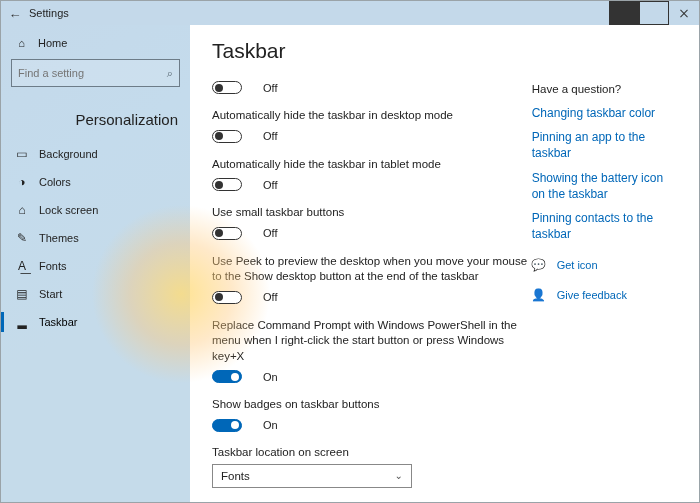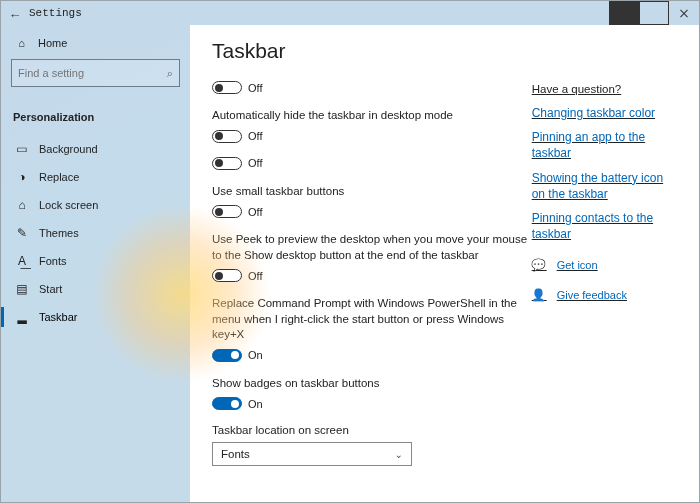--- a/index.html
+++ b/index.html
@@ -1,52 +1,52 @@
 <!DOCTYPE html>
 <html><head>
 <meta charset="utf-8">
 <style>
   * { box-sizing: border-box; margin: 0; padding: 0; font-family: "Segoe UI", Tahoma, sans-serif; }
   body { width: 700px; height: 503px; overflow: hidden; background: #fff; border: 1px solid #9aa3a8; font-size: 11px; color: #222; }
   .titlebar { height: 24px; display: flex; align-items: center; background: #c4d9ea; }
   .titlebar .back { width: 28px; text-align: center; font-size: 13px; color: #333; }
-  .titlebar .title { font-size: 11px; color: #222; font-family: Liberation Mono, monospace; }
+  .titlebar .title { font-size: 11px; color: #222; }
   .titlebar .winctrl { margin-left: auto; display: flex; }
   .titlebar .winctrl div { width: 30px; height: 24px; display: flex; align-items: center; justify-content: center; font-size: 11px; color: #333; }
   .winctrl .close-x::before,.winctrl .close-x::after{content:"";position:absolute;width:10px;height:1px;background:#333;}
   .winctrl .close-x{position:relative;}
   .winctrl .close-x::before{transform:rotate(45deg);}
   .winctrl .close-x::after{transform:rotate(-45deg);}
   .winctrl .sq{width:8px;height:8px;border:1px solid #333;}
   .winctrl .min{width:9px;height:1px;background:#333;}
 
   .app { display: flex; height: calc(503px - 24px); }
   .sidebar { width: 189px; background: linear-gradient(150deg,#c4d9ea 0%, #c4dbec 30%, #c5dbea 60%, #c5dbea 100%); position: relative; }
   .orb { position:absolute; bottom:120px; left:90px; width:180px; height:180px; border-radius:50%;
          background: radial-gradient(circle at 50% 50%, rgba(255,220,120,0.8), rgba(255,200,120,0.4) 40%, rgba(255,200,120,0) 70%);
          pointer-events:none;}
   .side-inner{ position:relative; z-index:1; padding: 8px 10px 0 10px; }
   .home-row { display:flex; align-items:center; gap:10px; padding:4px 4px 10px 4px; font-size:11px; color:#222; }
   .home-row .ic{width:13px;text-align:center;}
   .search { display:flex; align-items:center; border:1px solid #6d7c88; background:rgba(255,255,255,0.15); height:28px; padding:4px 6px; margin-bottom:20px;}
   .search input{ flex:1; border:none; background:transparent; outline:none; font-size:11px; color:#5b6b76;}
   .search .sic{ font-size:11px; color:#5b6b76;}
-  .cat { font-weight:700; font-size:11px; padding: 4px 2px 12px 2px; }
+  .cat { font-weight:400; font-size:15px; padding: 4px 2px 12px 2px; text-align: right; }
   .nav-item{ display:flex; align-items:center; gap:10px; height:28px; padding-left:4px; font-size:11px; color:#222; position:relative;}
   .nav-item .ic{width:14px; text-align:center; font-size:12px; color:#222;}
   .nav-item.selected::before{ content:""; position:absolute; left:-10px; top:4px; bottom:4px; width:3px; background:#0067b8;}
   .nav-item.selected{ color:#000; }
 
   .main { flex:1; padding: 14px 22px 12px 22px; overflow:auto; background:#fff; display:flex; }
   .content { width: 330px; }
-  .rpanel { margin-left:auto; width:150px; padding-top: 44px; text-decoration: underline;}
+  .rpanel { margin-left:auto; width:150px; padding-top: 44px;}
   h1 { font-weight:400; font-size:21px; margin-bottom:18px;}
   .setting { margin-bottom:14px;}
   .setting .lbl { font-size:11.5px; color:#222; margin-bottom:6px; line-height:1.35;}
-  .togrow{ display:flex; align-items:center; gap:6px;}
+  .togrow{ display:flex; align-items:center; gap:21px;}
   .toggle { width:30px; height:13px; border-radius:7px; position:relative; }
   .toggle.off{ border:1px solid #333; background:#fff;}
   .toggle.off .knob{ position:absolute; left:2px; top:1.5px; width:8px; height:8px; border-radius:50%; background:#333;}
   .toggle.on{ background:#0067b8; border:1px solid #0067b8;}
   .toggle.on .knob{ position:absolute; right:2px; top:1.5px; width:8px; height:8px; border-radius:50%; background:#fff;}
   .togstate{ font-size:11px; }
   .sel-lbl{ font-size:11.5px; margin-bottom:6px;}
   .dropdown{ height:24px; border:1px solid #888; display:flex; align-items:center; padding:0 8px; font-size:11.5px; position:relative; margin-bottom:16px;}
   .dropdown .chev{ margin-left:auto; font-size:10px; color:#555;}
   .dd1{ width:200px;}
@@ -88,21 +88,21 @@
         <span class="sic">⌕</span>
       </div>
       <div class="cat">Personalization</div>
 
       <div class="nav-item">
         <span class="ic">▭</span>
         <span>Background</span>
       </div>
       <div class="nav-item">
         <span class="ic">◑</span>
-        <span>Replace</span>
+        <span>Colors</span>
       </div>
       <div class="nav-item">
         <span class="ic">⌂</span>
         <span>Lock screen</span>
       </div>
       <div class="nav-item">
         <span class="ic">✎</span>
         <span>Themes</span>
       </div>
       <div class="nav-item">
@@ -137,20 +137,21 @@
         <div class="lbl">Automatically hide the taskbar in desktop mode</div>
         <div class="togrow">
           <div class="toggle off">
               <div class="knob"></div>
             </div>
           <span class="togstate">Off</span>
         </div>
       </div>
 
       <div class="setting">
+        <div class="lbl">Automatically hide the taskbar in tablet mode</div>
         <div class="togrow">
           <div class="toggle off">
               <div class="knob"></div>
             </div>
           <span class="togstate">Off</span>
         </div>
       </div>
 
       <div class="setting">
         <div class="lbl">Use small taskbar buttons</div>

